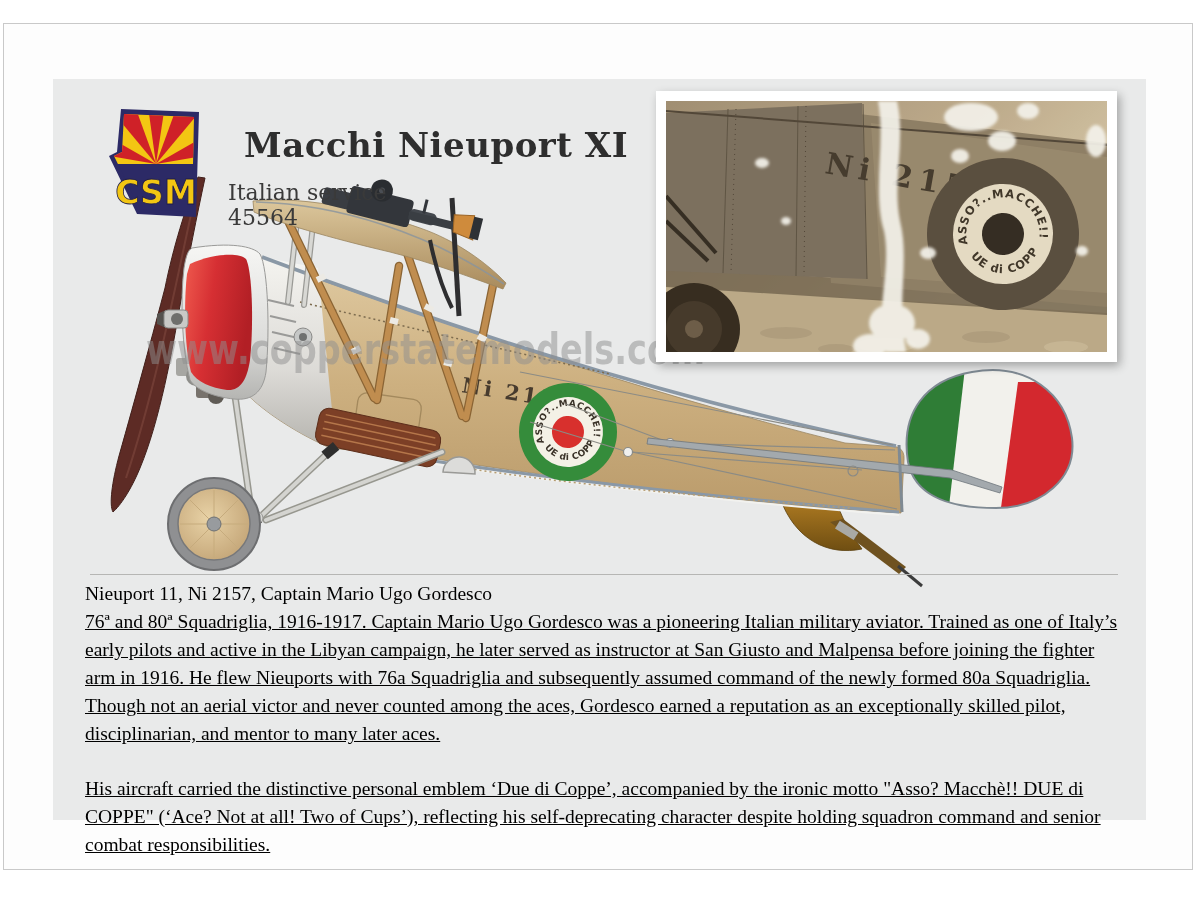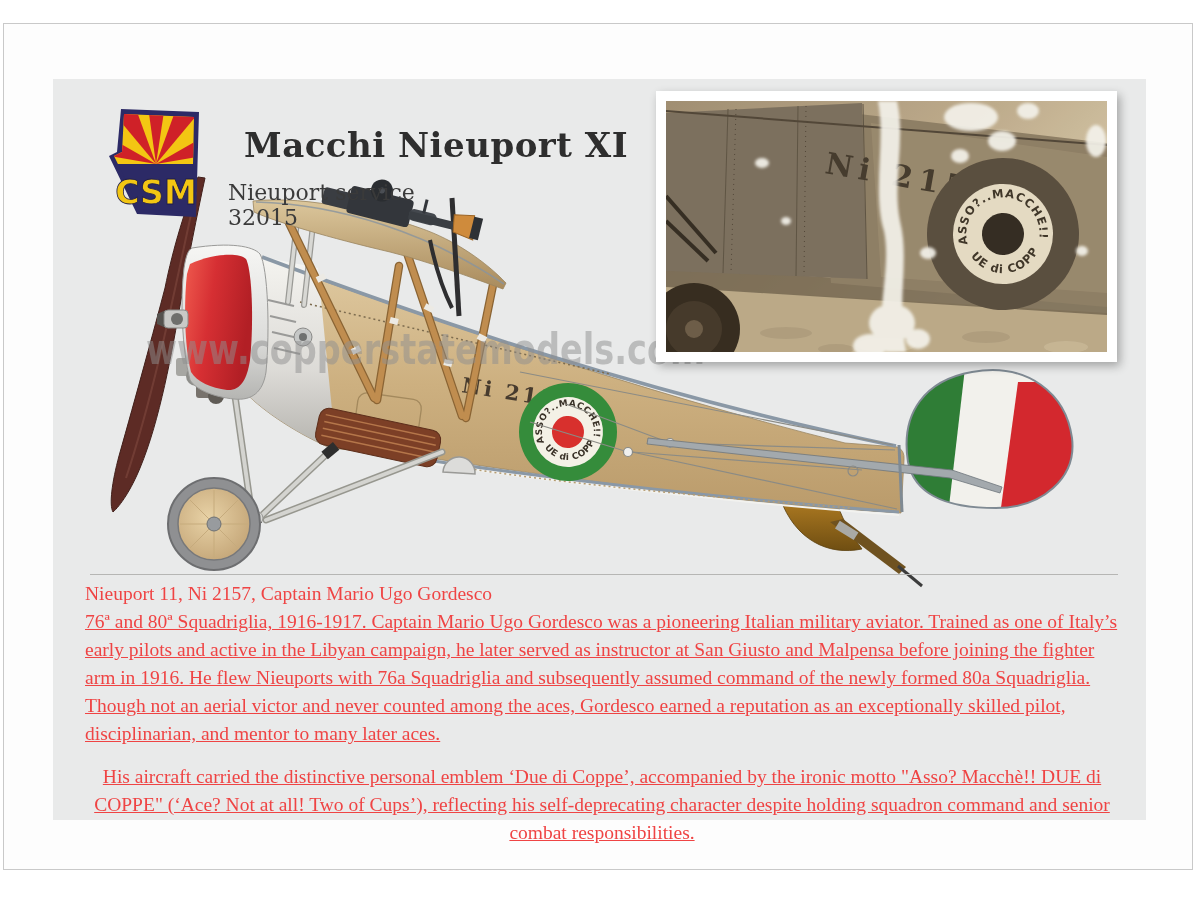--- a/index.html
+++ b/index.html
@@ -9,23 +9,23 @@
   .artwork{position:absolute;left:0;top:0;width:1200px;height:900px;z-index:2;pointer-events:none;}
   .logo{position:absolute;left:103px;top:106px;width:100px;height:114px;z-index:5;}
   .titleblock{position:absolute;left:228px;top:110px;z-index:5;color:#2e2e2e;}
   .titleblock h1{margin:16px;font-family:"DejaVu Serif",serif;font-weight:700;font-size:34px;line-height:38px;letter-spacing:0.5px;}
   .titleblock .sub{font-family:"DejaVu Serif",serif;font-size:22px;line-height:25px;color:#3a3a3a;}
   .titleblock .kit{font-family:"DejaVu Serif",serif;font-size:22px;line-height:25px;color:#3a3a3a;}
   .watermark{position:absolute;left:146px;top:325px;z-index:3;font-family:"DejaVu Sans",sans-serif;font-weight:700;font-size:42px;color:#8f8f8f;opacity:0.5;transform:scaleX(0.8);transform-origin:left center;white-space:nowrap;}
   .photo{position:absolute;left:656px;top:91px;width:441px;height:251px;background:#ffffff;padding:10px;z-index:4;box-shadow:3px 4px 9px rgba(0,0,0,0.30);}
   .photo svg{display:block;}
   .divider{position:absolute;left:90px;top:574px;width:1028px;height:1px;background:#b6b6b4;z-index:5;}
-  .caption{position:absolute;left:85px;top:580px;width:1034px;z-index:5;font-size:19.5px;line-height:28px;color:#ef4444;}
+  .caption{position:absolute;left:85px;top:580px;width:1034px;z-index:5;font-size:19.5px;line-height:28px;color:#000000;}
   .caption p{margin:0;text-decoration:underline;}
-  .caption .p2{margin-top:15px;text-align:center;}
+  .caption .p2{margin-top:27px;}
 </style>
 </head>
 <body>
 
 <div class="page"></div>
 <div class="panel"></div>
 
 <svg class="artwork" viewBox="0 0 1200 900">
   <defs>
     <linearGradient id="tanBody" x1="0" y1="0" x2="0" y2="1">
@@ -276,22 +276,22 @@
       <polygon points="53,58 77,-8 98,4"></polygon>
       <polygon points="53,58 114,23 122,46"></polygon>
     </g>
     <rect x="6" y="58" width="92" height="52" fill="#2c2a66"></rect>
   </g>
   <text x="53" y="98" text-anchor="middle" font-family="DejaVu Sans,sans-serif" font-weight="bold" font-size="33" fill="#f3c613" stroke="#1e1c4a" stroke-width="0.8" transform="scale(1,1)">CSM</text>
 </svg>
 
 <div class="titleblock">
   <h1>Macchi Nieuport XI</h1>
-  <div class="sub">Nieuport service</div>
-  <div class="kit">32015</div>
+  <div class="sub">Italian service</div>
+  <div class="kit">45564</div>
 </div>
 
 <div class="photo">
   <svg width="441" height="251" viewBox="0 0 441 251">
     <defs>
       <filter id="pBlur" x="-30%" y="-30%" width="160%" height="160%">
           <feGaussianBlur stdDeviation="1.6"></feGaussianBlur>
         </filter>
       <linearGradient id="sep" x1="0" y1="0" x2="1" y2="0.6">
         <stop offset="0" stop-color="#a29176"></stop>

